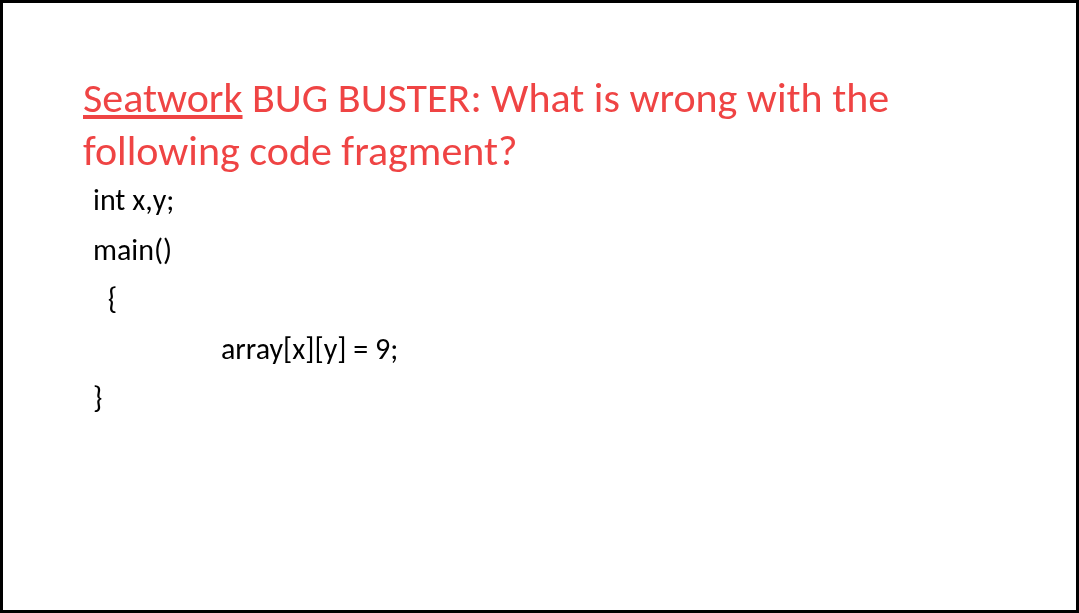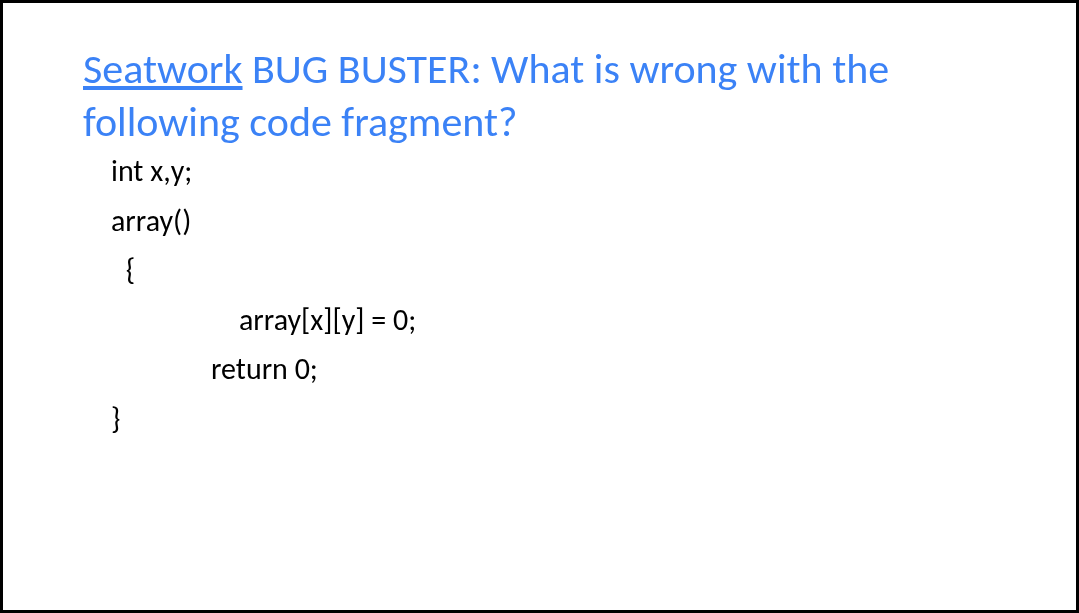--- a/index.html
+++ b/index.html
@@ -13,32 +13,33 @@
       background: #fff;
       border: 3px solid #000;
       font-family: Calibri, Arial, sans-serif;
       padding: 40px 80px 20px 80px;
       position: relative;
     }
     .title {
       font-size: 42px;
       font-weight: 400;
       line-height: 1.25;
-      color: #3b82f6;
+      color: #ef4444;
       margin-bottom: 2px;
+      margin-top: 29px;
     }
     .title .underlined {
       text-decoration: underline;
     }
     .code {
       font-size: 30px;
       font-weight: 400;
       color: #000;
       line-height: 1.65;
-      margin-left: 28px;
+      margin-left: 10px;
       margin-top: -4px;
     }
     .code .line {
       display: block;
       white-space: pre;
     }
     .indent1 { padding-left: 8px; }
     .indent2 { padding-left: 48px; }
     .indent3 { padding-left: 80px; }
     .indent4 { padding-left: 128px; }
@@ -46,18 +47,17 @@
   </style>
 </head>
 <body>
 
 <div class="title">
   <span class="underlined">Seatwork</span><span> BUG BUSTER: What is wrong with the following code fragment?</span>
 </div>
 
 <div class="code">
   <span class="line">int x,y;</span>
-  <span class="line">array()</span>
+  <span class="line">main()</span>
   <span class="line indent1"> {</span>
-  <span class="line indent4">array[x][y] = 0;</span>
-  <span class="line indent5">return 0;</span>
+  <span class="line indent4">array[x][y] = 9;</span>
   <span class="line">}</span>
 </div>
 
 </body></html>

